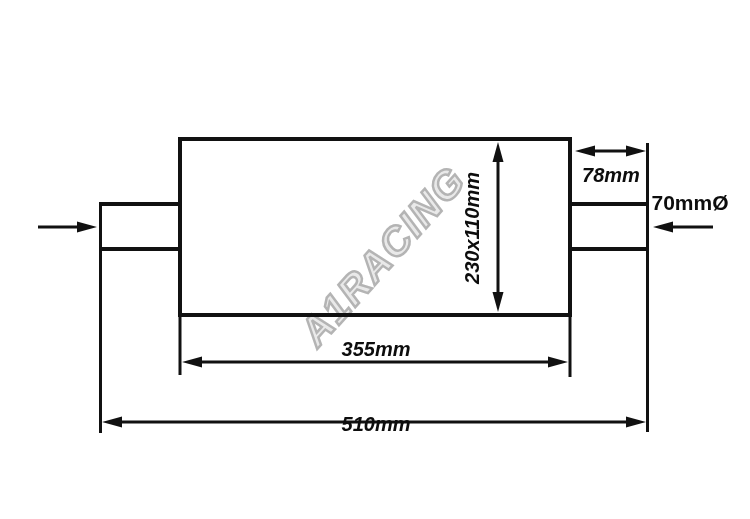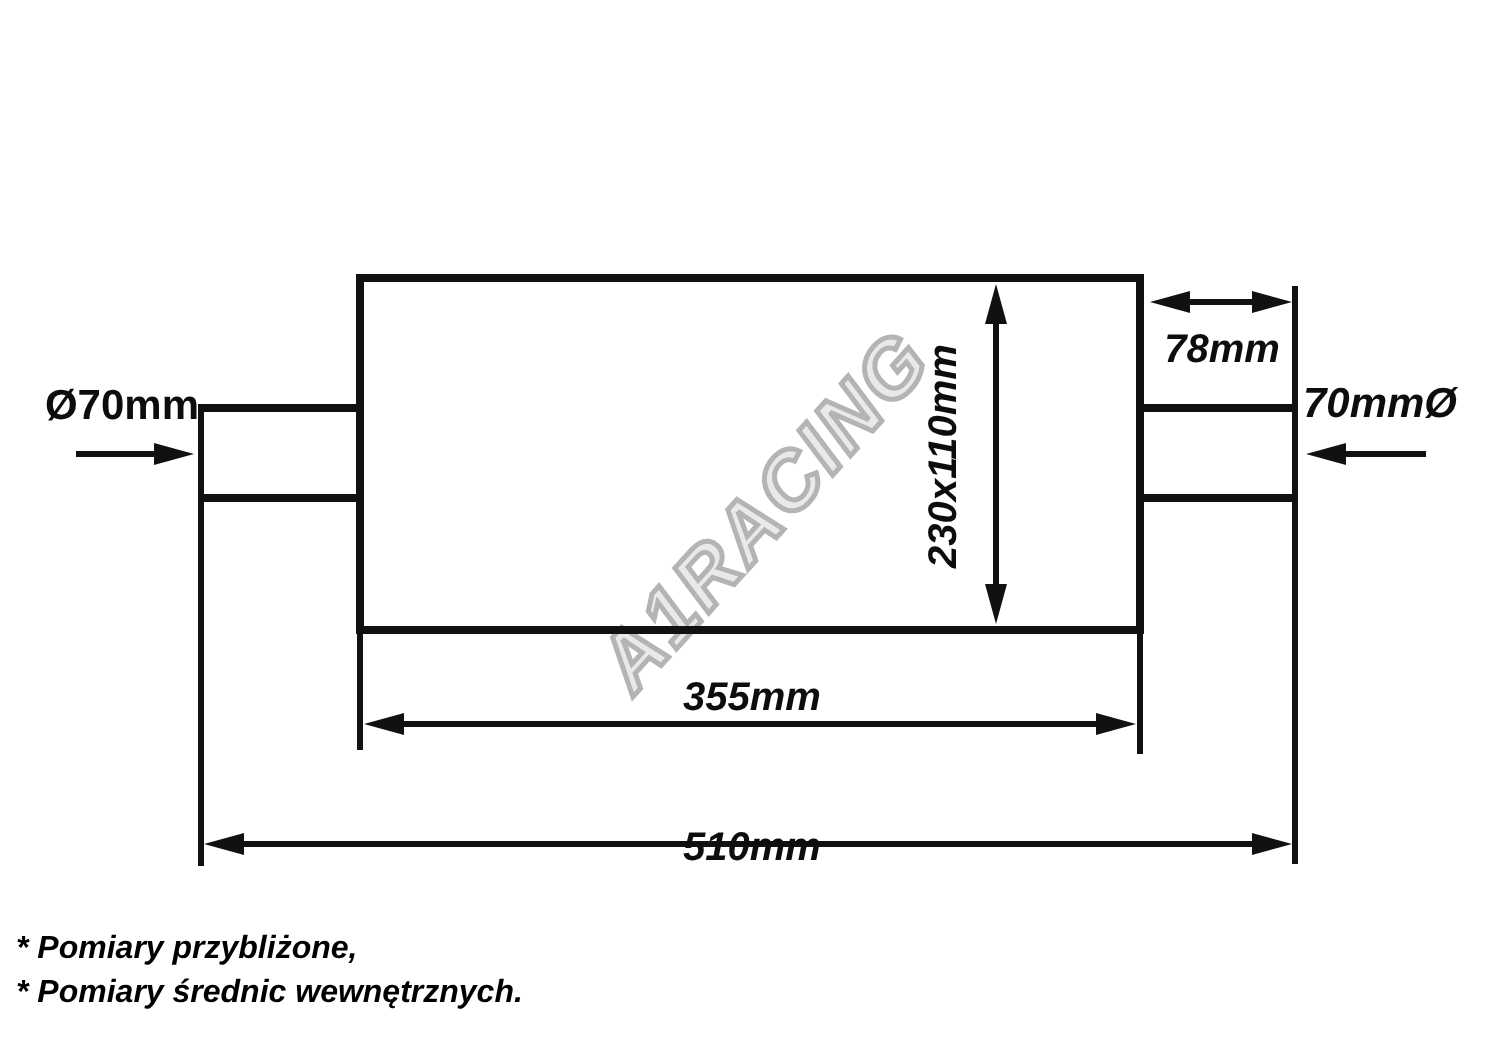--- a/index.html
+++ b/index.html
@@ -127,30 +127,25 @@
       <polygon points="568,362 548,356.5 548,367.5" stroke="none"></polygon>
     </g>
 
     <g stroke="#111" fill="#111">
       <line x1="118" y1="422" x2="630" y2="422" stroke-width="3"></line>
       <polygon points="102,422 122,416.5 122,427.5" stroke="none"></polygon>
       <polygon points="646,422 626,416.5 626,427.5" stroke="none"></polygon>
     </g>
   </svg>
 
-  <div class="label port-label" style="left:61px;  top:203px;">Ø70mm</div>
 
-  <div class="label port-label" style="left:690px; top:202px;font-style:italic;">70mmØ</div>
+  <div class="label port-label" style="left:690px; top:202px;">70mmØ</div>
 
   <div class="label dim-label" style="left:611px; top:127px;margin-top:48px;">78mm</div>
 
   <div class="label dim-label vert-label" style="left:472px; top:228px;">230x110mm</div>
 
   <div class="label dim-label" style="left:376px; top:349px;text-align:center;">355mm</div>
 
   <div class="label dim-label" style="left:376px; top:424px;">510mm</div>
 
-  <div class="footnotes">
-    <div>* Pomiary przybliżone,</div>
-    <div>* Pomiary średnic wewnętrznych.</div>
-  </div>
 
 </div>
 
 </body></html>

